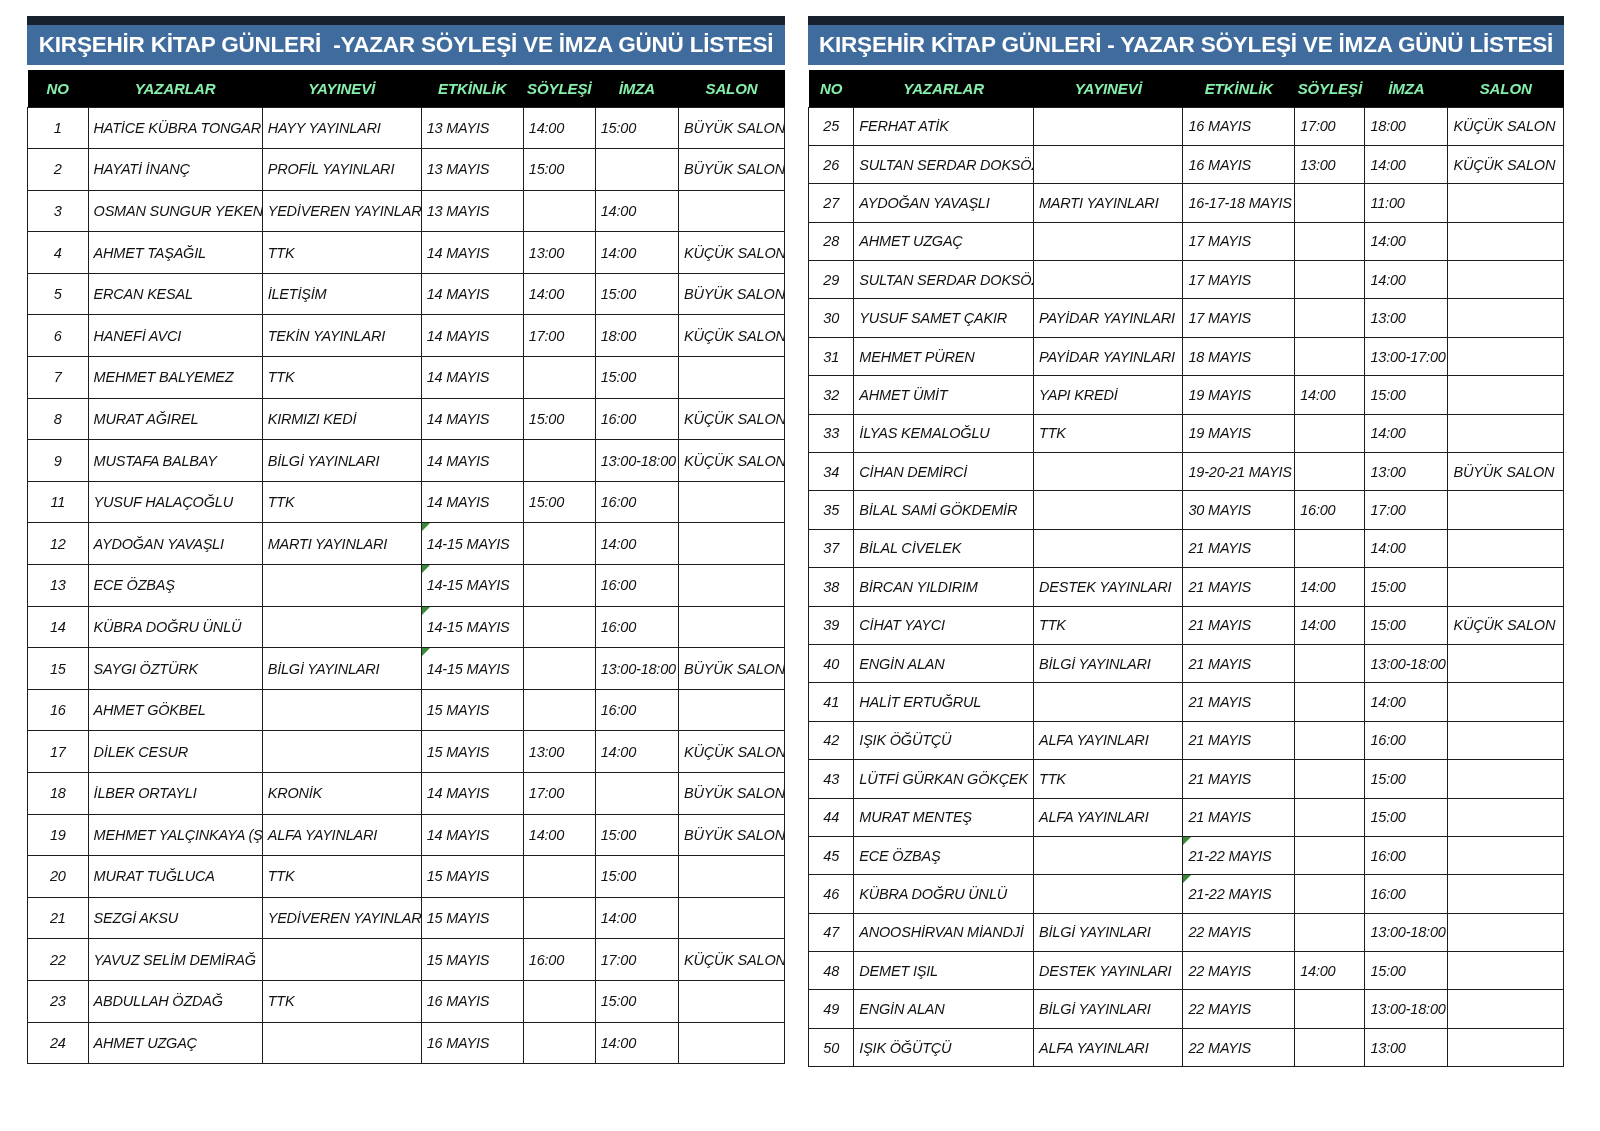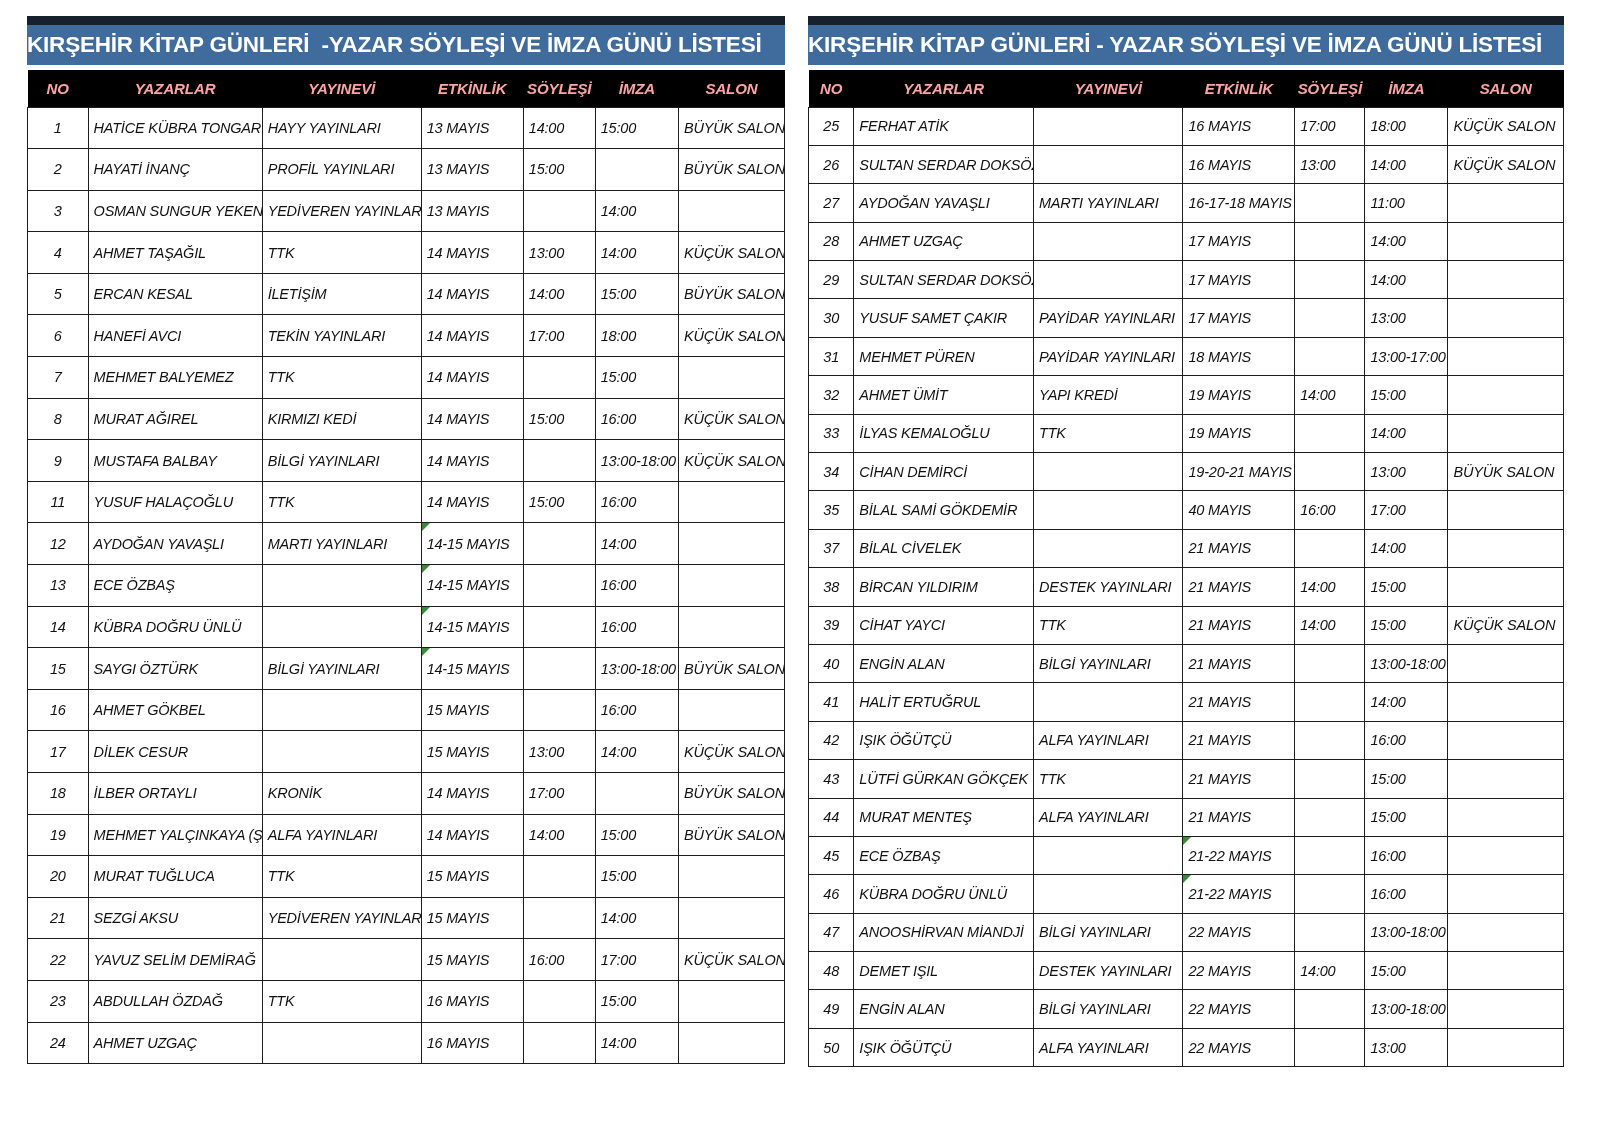--- a/index.html
+++ b/index.html
@@ -19,30 +19,30 @@
     overflow:hidden;
   }
   .page{display:flex;gap:23px;padding:16px 24px 0 27px;align-items:flex-start;}
   .sheet{flex:0 0 auto;}
   .sheet-left{width:758px;}
   .sheet-right{width:756px;}
   .title-bar{
     border-top:9px solid var(--darktop);
     background:var(--blue);
     height:49px;
-    display:flex;align-items:center;justify-content:flex-start;
+    display:flex;align-items:center;justify-content:center;
     margin-bottom:5px;
   }
   .title-text{
     color:#fff;font-weight:bold;font-size:22.5px;line-height:1;
     white-space:pre;letter-spacing:-0.2px;
   }
   table{width:100%;border-collapse:collapse;table-layout:fixed;}
   thead th{
-    background:var(--headerblack);color:#fca5a5;
+    background:var(--headerblack);color:#86efac;
     font-style:italic;font-weight:bold;font-size:15px;
     height:37px;text-align:center;padding:0 2px;
     letter-spacing:-0.1px;overflow:hidden;white-space:nowrap;
   }
   tbody td{
     border:1.6px solid var(--grid);
     background:#fff;
     font-style:italic;font-size:14.5px;font-weight:500;
     letter-spacing:-0.2px;
     padding:0 5px;overflow:hidden;white-space:nowrap;
@@ -428,21 +428,21 @@
             <td class="c-yayinevi"><span></span></td>
             <td class="c-etkinlik"><span>19-20-21 MAYIS</span></td>
             <td class="c-soylesi"><span></span></td>
             <td class="c-imza"><span>13:00</span></td>
             <td class="c-salon"><span>BÜYÜK SALON</span></td>
           </tr>
           <tr>
             <td class="c-no"><span>35</span></td>
             <td class="c-yazarlar"><span>BİLAL SAMİ GÖKDEMİR</span></td>
             <td class="c-yayinevi"><span></span></td>
-            <td class="c-etkinlik"><span>40 MAYIS</span></td>
+            <td class="c-etkinlik"><span>30 MAYIS</span></td>
             <td class="c-soylesi"><span>16:00</span></td>
             <td class="c-imza"><span>17:00</span></td>
             <td class="c-salon"><span></span></td>
           </tr>
           <tr>
             <td class="c-no"><span>37</span></td>
             <td class="c-yazarlar"><span>BİLAL CİVELEK</span></td>
             <td class="c-yayinevi"><span></span></td>
             <td class="c-etkinlik"><span>21 MAYIS</span></td>
             <td class="c-soylesi"><span></span></td>

